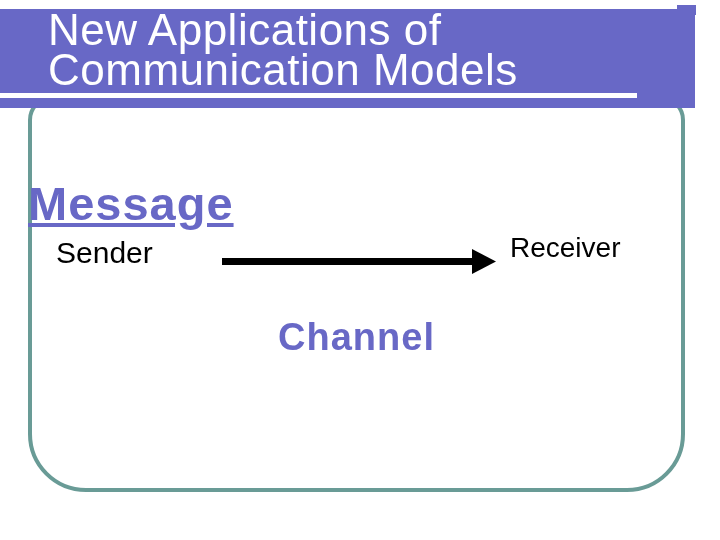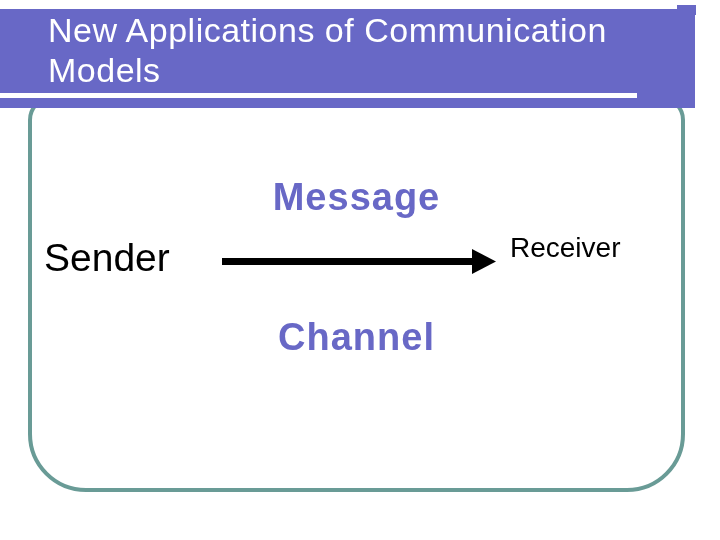--- a/index.html
+++ b/index.html
@@ -50,51 +50,51 @@
     height: 10px;
     background: var(--header-bg);
   }
   .slide-title {
     position: absolute;
     left: 48px;
     top: 10px;
     width: 600px;
     margin: 0;
     color: var(--title-text);
-    font-size: 34px;
+    font-size: 44px;
     line-height: 40px;
     font-weight: normal;
     letter-spacing: 0.5px;
   }
   .title-underline {
     position: absolute;
     left: 0;
     top: 84px;
     width: 637px;
     height: 5px;
     background: #ffffff;
   }
 
   
   .message-label {
     position: absolute;
     left: 28px;
     top: 176px;
     width: 657px;
-    text-align: center;
-    font-size: 38px;
+    font-size: 47px;
     font-weight: bold;
     color: var(--accent-text);
     letter-spacing: 1px;
+    text-decoration: underline;
   }
   .sender-label {
     position: absolute;
-    left: 44px;
+    left: 56px;
     top: 236px;
-    font-size: 39px;
+    font-size: 30px;
     color: var(--body-text);
   }
   .receiver-label {
     position: absolute;
     left: 510px;
     top: 232px;
     font-size: 28px;
     color: var(--body-text);
   }
   .channel-label {

